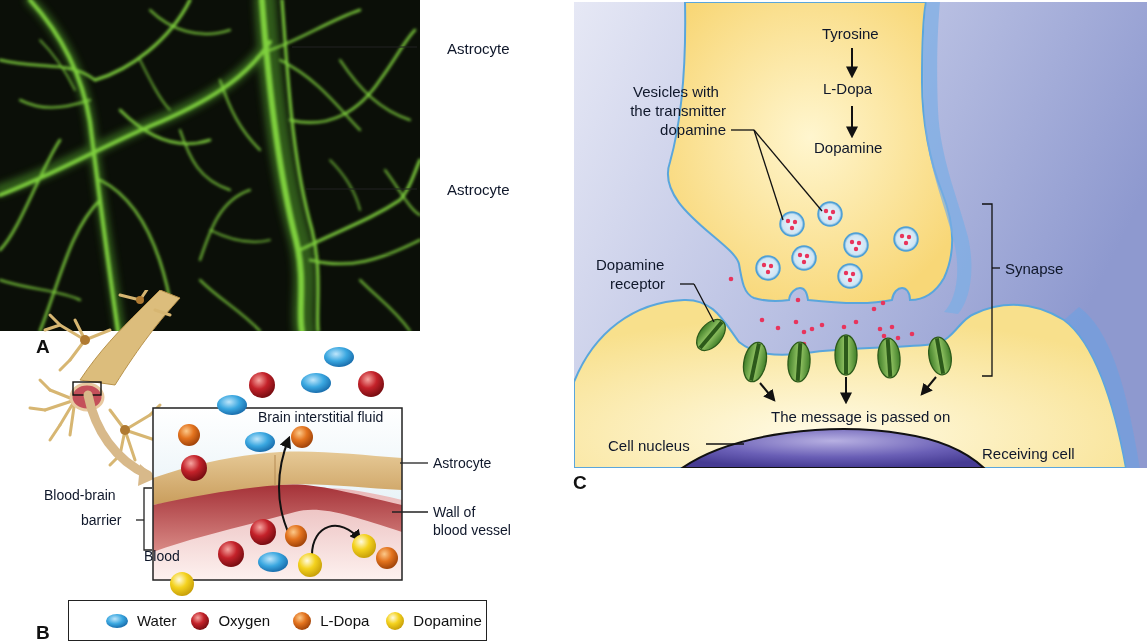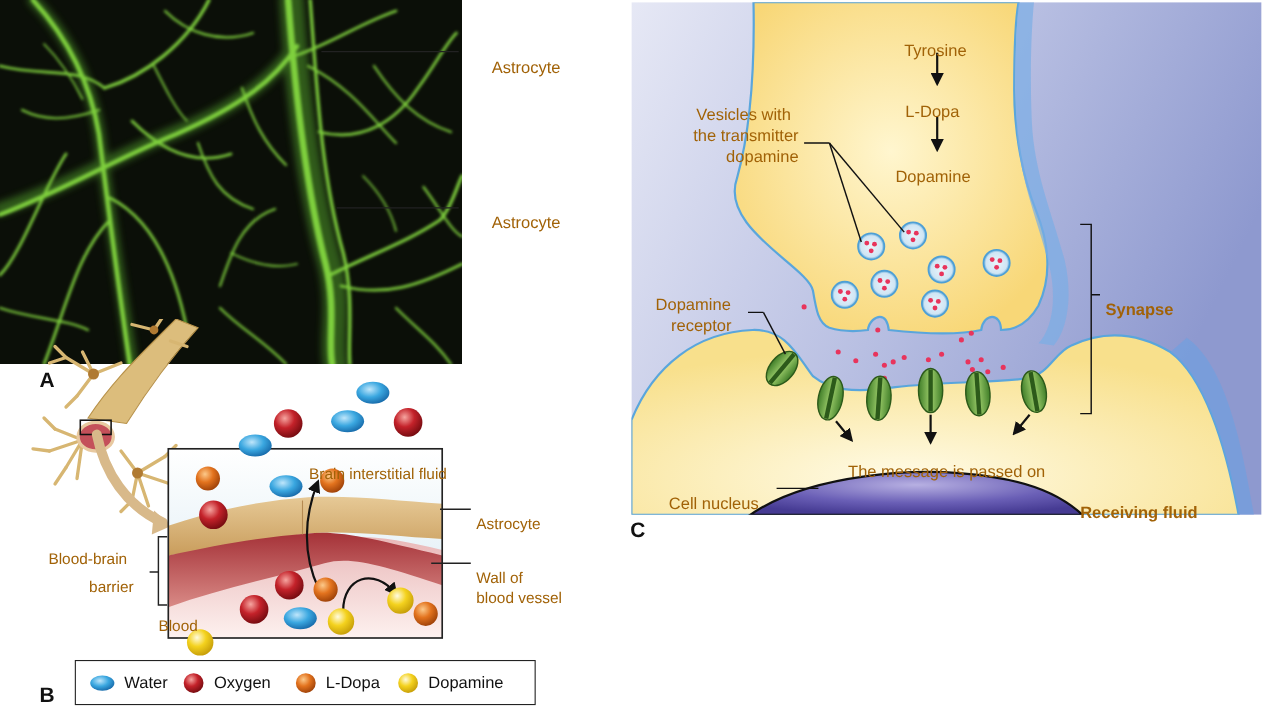--- a/index.html
+++ b/index.html
@@ -1,21 +1,21 @@
 <!DOCTYPE html>
 <html><head>
 <meta charset="utf-8">
 <style>
   html,body{margin:0;padding:0;background:#fff;}
   body{width:1147px;height:644px;position:relative;overflow:hidden;font-family:"Liberation Sans",sans-serif;color:#111;}
   .abs{position:absolute;}
-  .lbl{position:absolute;font-size:15px;line-height:17px;white-space:nowrap;color:#a16207;margin-top:13px;}
+  .lbl{position:absolute;font-size:15px;line-height:17px;white-space:nowrap;color:#0f172a;}
   .panel-letter{position:absolute;font-size:19px;font-weight:bold;}
-  .bold{font-weight:bold;}
-  .legend{position:absolute;left:68px;top:600px;width:419px;height:41px;border:1.5px solid #222;box-sizing:border-box;background:#fff;display:flex;align-items:center;}
+  .bold{font-weight:normal;}
+  .legend{position:absolute;left:68px;top:600px;width:419px;height:41px;border:1.5px solid #222;box-sizing:border-box;background:#fff;display:flex;align-items:center;padding-left:24px;}
   .leg-item{display:flex;align-items:center;font-size:15px;margin-left:12px;}
   .leg-item .sw{margin-right:8px;}
 </style>
 </head>
 <body>
 
 <svg class="abs" style="left:0;top:0" width="420" height="331">
   <defs>
     <filter id="glow" x="-20%" y="-20%" width="140%" height="140%">
       <feGaussianBlur stdDeviation="1.6"></feGaussianBlur>
@@ -169,21 +169,21 @@
     <circle cx="182" cy="294" r="12" fill="url(#gYellow)"></circle>
   </g>
 
   <g stroke="#222" stroke-width="1.3" fill="none">
     <line x1="400" y1="173" x2="428" y2="173"></line>
     <line x1="392" y1="222" x2="428" y2="222"></line>
     <path d="M152 198 L144 198 L144 260 L152 260"></path>
     <line x1="136" y1="230" x2="144" y2="230"></line>
   </g>
 </svg>
-<div class="lbl" style="left:281px;top:409px;font-size:14px">Brain interstitial fluid</div>
+<div class="lbl" style="left:258px;top:409px;font-size:14px">Brain interstitial fluid</div>
 <div class="lbl" style="left:433px;top:455px;font-size:14px">Astrocyte</div>
 <div class="lbl" style="left:433px;top:504px;font-size:14px">Wall of</div>
 <div class="lbl" style="left:433px;top:522px;font-size:14px">blood vessel</div>
 <div class="lbl" style="left:44px;top:487px;font-size:14px">Blood-brain</div>
 <div class="lbl" style="left:81px;top:512px;font-size:14px">barrier</div>
 <div class="lbl" style="left:144px;top:548px;font-size:14px">Blood</div>
 
 <div class="legend">
   <div class="leg-item">
     <svg class="sw" width="24" height="16">
@@ -380,14 +380,14 @@
 <div class="lbl" style="left:626px;top:83px;text-align:center;width:100px">Vesicles with</div>
 <div class="lbl" style="left:605px;top:102px;text-align:right;width:121px">the transmitter</div>
 <div class="lbl" style="left:626px;top:121px;text-align:right;width:100px">dopamine</div>
 
 <div class="lbl" style="left:596px;top:256px">Dopamine</div>
 <div class="lbl" style="left:610px;top:275px">receptor</div>
 
 <div class="lbl bold" style="left:1005px;top:260px">Synapse</div>
 <div class="lbl" style="left:771px;top:408px">The message is passed on</div>
 <div class="lbl" style="left:608px;top:437px">Cell nucleus</div>
-<div class="lbl bold" style="left:982px;top:445px">Receiving fluid</div>
+<div class="lbl bold" style="left:982px;top:445px">Receiving cell</div>
 <div class="panel-letter" style="left:573px;top:472px">C</div>
 
 </body></html>

